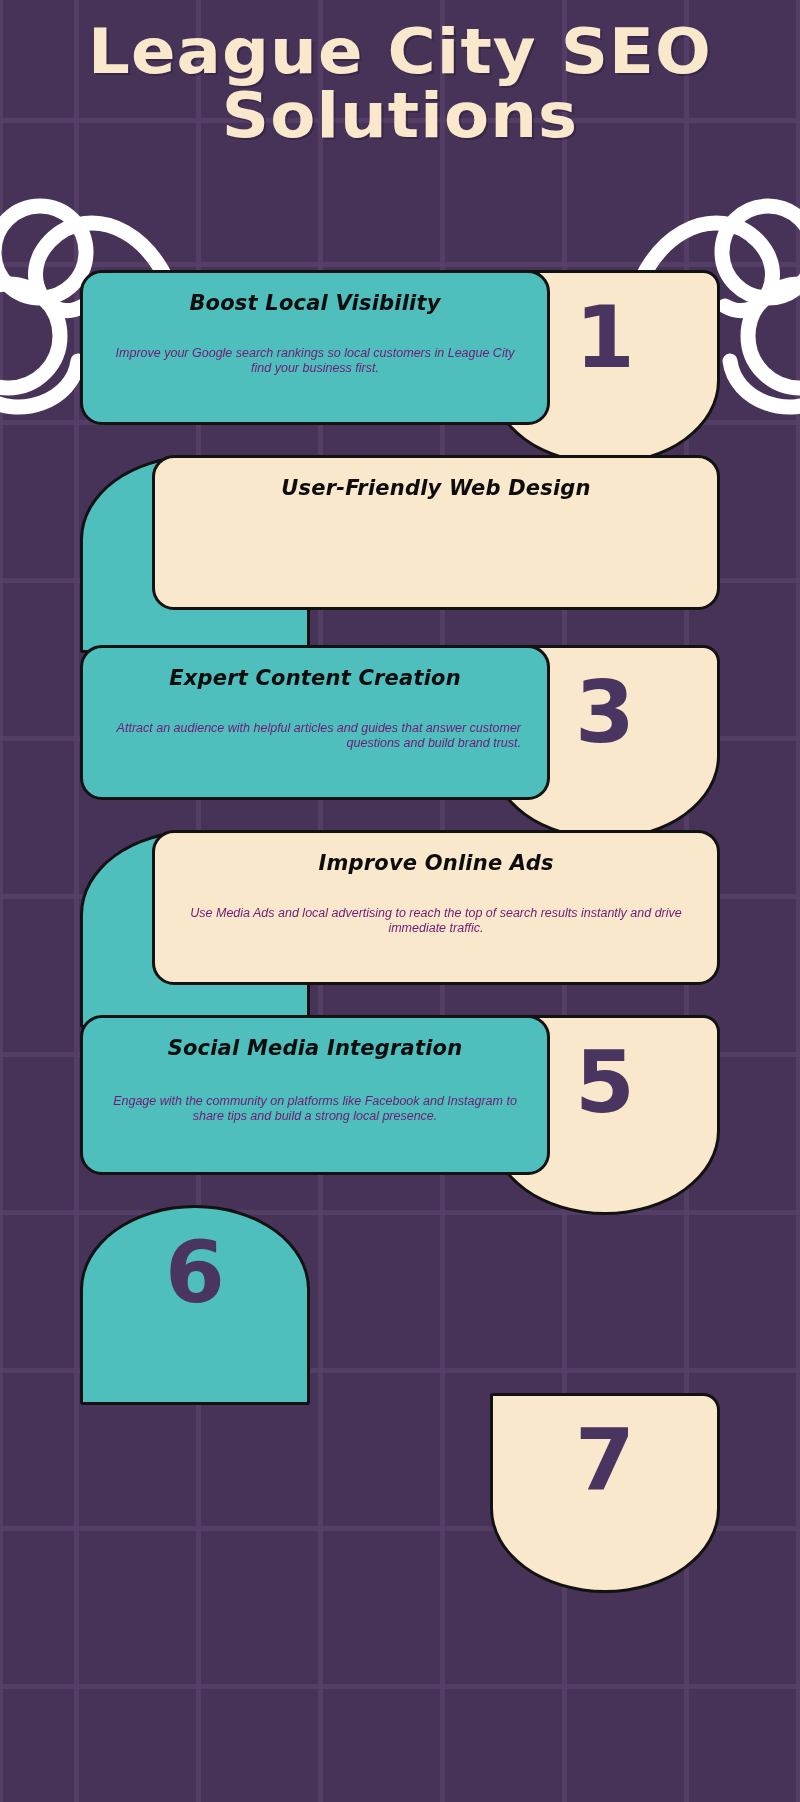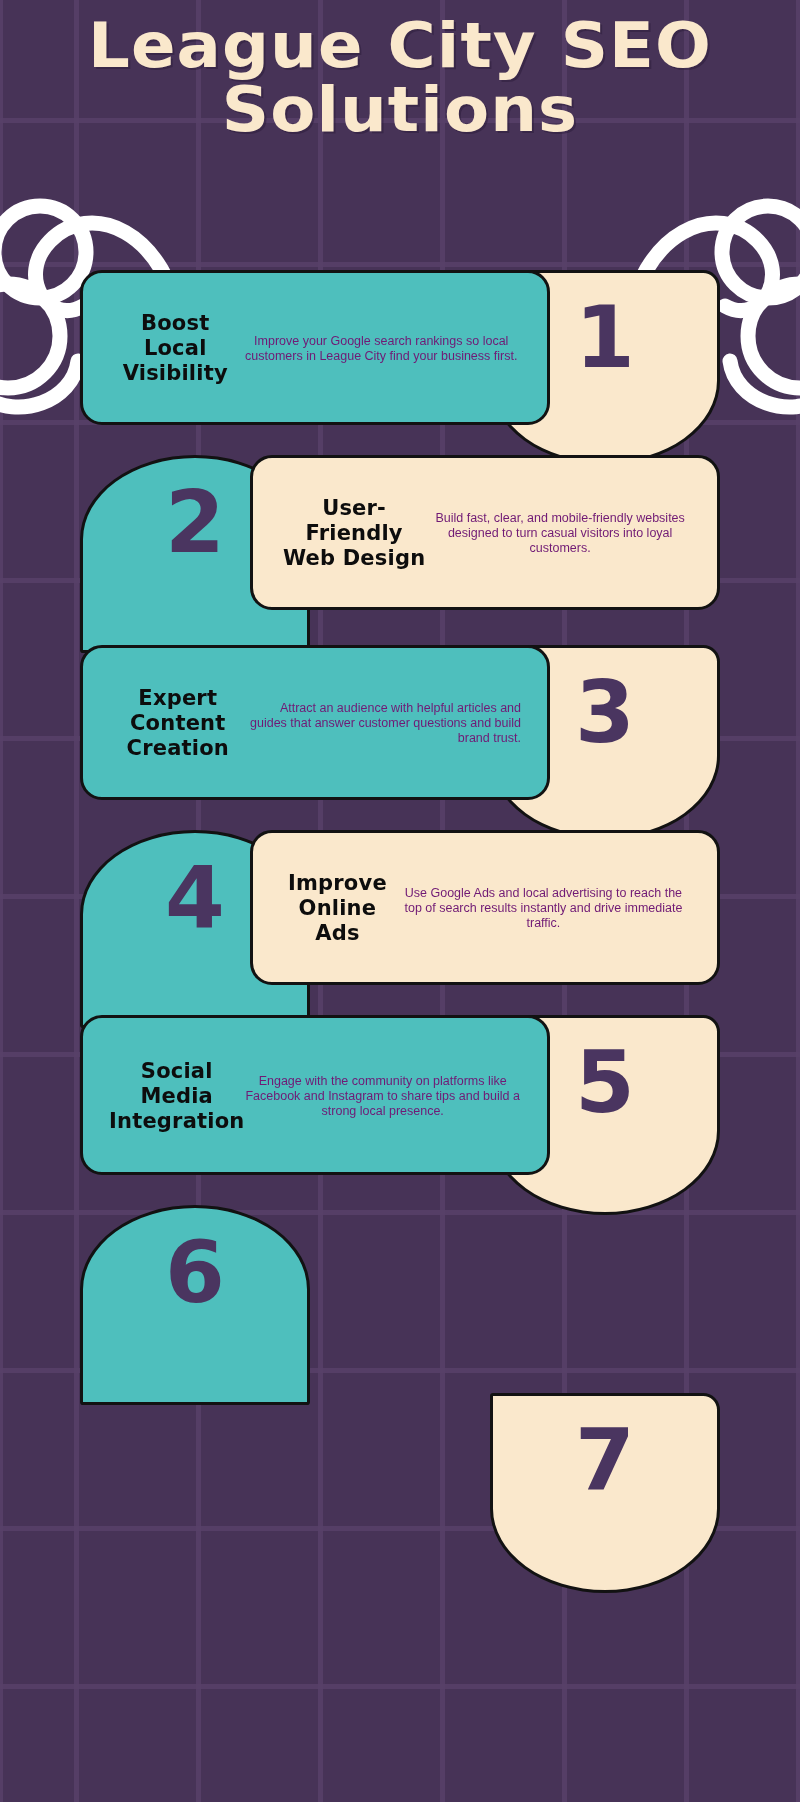--- a/index.html
+++ b/index.html
@@ -12,21 +12,21 @@
   #bg-grid{position:absolute;inset:0;z-index:0;}
   .grid-v{position:absolute;top:0;bottom:0;width:5px;background:#584168;opacity:.85;}
   .grid-h{position:absolute;left:0;right:0;height:5px;background:#584168;opacity:.85;}
 
   
   .squiggle{position:absolute;z-index:1;pointer-events:none;}
   #squiggle-left{left:-22px;top:186px;}
   #squiggle-right{right:-30px;top:186px;}
 
   
-  #title-block{position:absolute;top:14px;left:0;width:800px;z-index:3;text-align:center;}
+  #title-block{position:absolute;top:20px;left:0;width:800px;z-index:3;text-align:center;}
   #title-block .tl{
     display:block;
     color:#fae8cc;
     font-family:"DejaVu Sans", sans-serif;
     font-weight:bold;
     font-size:62px;
     line-height:64px;
     letter-spacing:1px;
     transform:scaleX(1.06);
     text-shadow:2px 2px 0 rgba(40,25,55,.45);
@@ -34,24 +34,25 @@
 
   
   #cards{position:absolute;left:0;top:0;width:800px;z-index:2;}
   .card{position:absolute;left:80px;width:640px;}
 
   .panel-text{
     position:absolute;top:0;
     box-sizing:border-box;
     border:3px solid #121212;
     background:#4ebfbd;
-    display:flex;flex-direction:row;
+    display:flex;flex-direction:column;
     align-items:center;justify-content:flex-start;
     padding:18px 26px 16px;
     z-index:2;
+    font-style:italic;
   }
   .panel-num{
     position:absolute;top:0;
     box-sizing:border-box;
     border:3px solid #121212;
     background:#fae8cc;
     display:flex;align-items:flex-start;justify-content:center;
     padding-top:18px;
     z-index:1;
   }
@@ -67,21 +68,21 @@
     background:#fae8cc;
     border-radius:4px 22px 150px 150px / 4px 22px 110px 110px;
   }
   
   .row-even .panel-num{
     left:0;width:230px;
     background:#4ebfbd;
     border-radius:150px 150px 4px 4px / 110px 110px 4px 4px;
   }
   .row-even .panel-text{
-    right:0;left:auto;width:470px;
+    right:0;left:auto;width:568px;
     background:#fae8cc;
     border-radius:22px;
   }
 
   .card-title{
     font-family:"DejaVu Sans", sans-serif;
     font-weight:bold;
     font-size:21px;
     line-height:25px;
     color:#0d0d0d;
@@ -166,39 +167,38 @@
         <h2 class="card-title">Boost Local Visibility</h2>
         <p class="card-desc" style="margin-top: auto; margin-bottom: auto;">Improve your Google search rankings so local customers in League City find your business first.</p>
       </div>
     </div>
     <div class="card row-even" style="top: 455px; height: 198px;">
       <div class="panel-num" style="height: 198px;">
         <span class="num">2</span>
       </div>
       <div class="panel-text" style="height: 155px;">
         <h2 class="card-title">User-Friendly Web Design</h2>
-        <p class="card-desc" style="margin-top: auto; margin-bottom: auto;">Build fast, clear, and mobile-friendly websites designed to turn casual visitors into loyal customers.</p>
       </div>
     </div>
     <div class="card row-odd" style="top: 645px; height: 195px;">
       <div class="panel-num" style="height: 195px;">
         <span class="num">3</span>
       </div>
       <div class="panel-text" style="height: 155px;">
         <h2 class="card-title">Expert Content Creation</h2>
         <p class="card-desc" style="margin-top: auto; margin-bottom: auto; text-align: right;">Attract an audience with helpful articles and guides that answer customer questions and build brand trust.</p>
       </div>
     </div>
     <div class="card row-even" style="top: 830px; height: 198px;">
       <div class="panel-num" style="height: 198px;">
         <span class="num">4</span>
       </div>
       <div class="panel-text" style="height: 155px;">
         <h2 class="card-title">Improve Online Ads</h2>
-        <p class="card-desc" style="margin-top: auto; margin-bottom: auto;">Use Google Ads and local advertising to reach the top of search results instantly and drive immediate traffic.</p>
+        <p class="card-desc" style="margin-top: auto; margin-bottom: auto;">Use Media Ads and local advertising to reach the top of search results instantly and drive immediate traffic.</p>
       </div>
     </div>
     <div class="card row-odd" style="top: 1015px; height: 200px;">
       <div class="panel-num" style="height: 200px;">
         <span class="num">5</span>
       </div>
       <div class="panel-text" style="height: 160px;">
         <h2 class="card-title">Social Media Integration</h2>
         <p class="card-desc" style="margin-top: auto; margin-bottom: auto;">Engage with the community on platforms like Facebook and Instagram to share tips and build a strong local presence.</p>
       </div>

